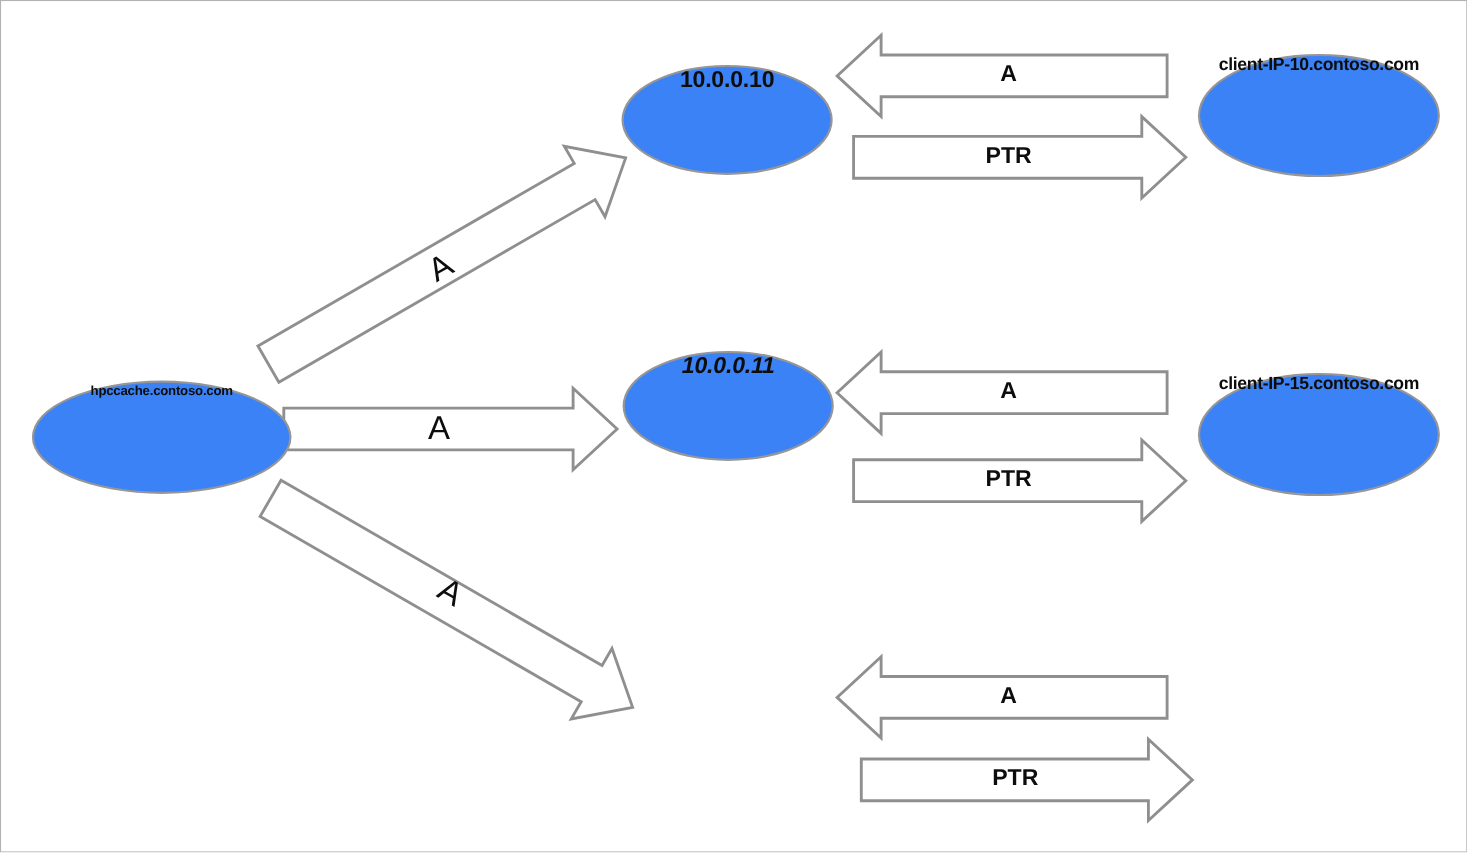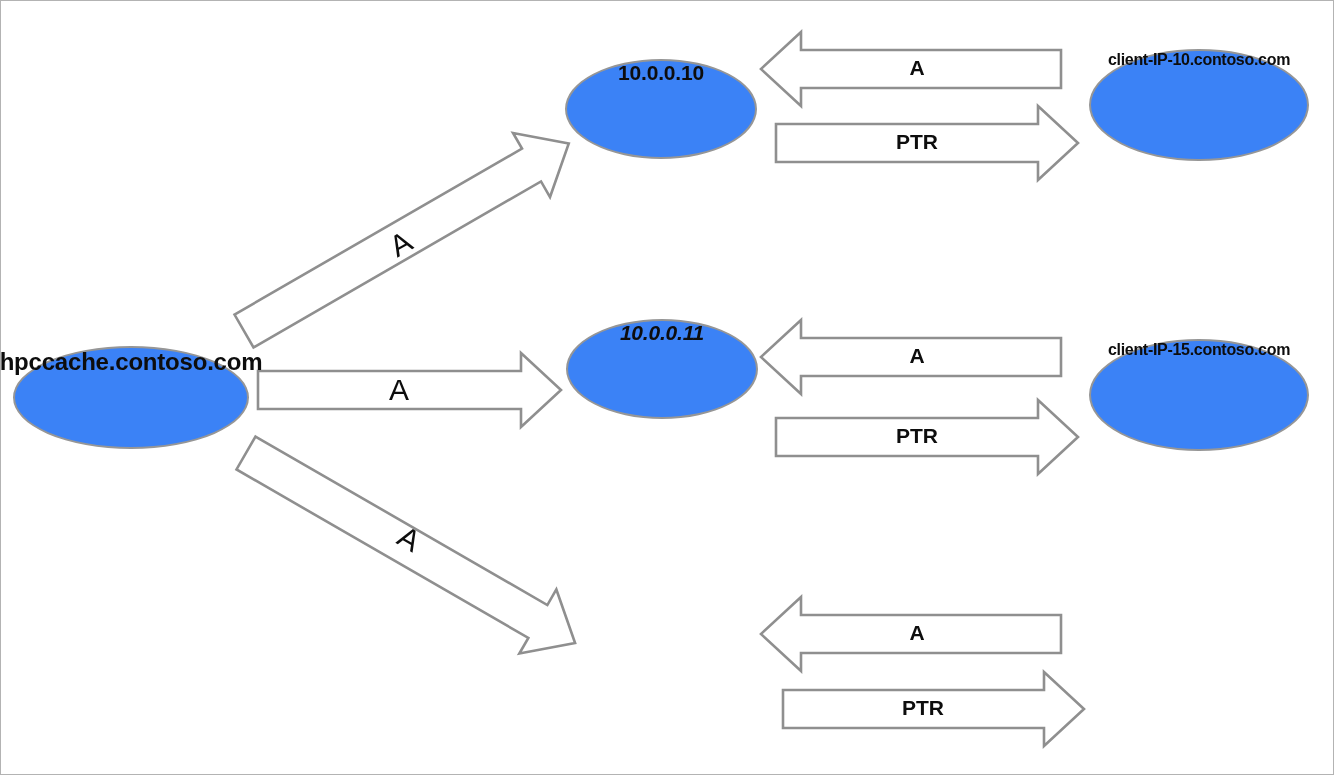--- a/index.html
+++ b/index.html
@@ -30,21 +30,21 @@
     position:absolute;
     border:2px solid var(--ellipse-stroke);
     border-radius:50%;
     background:#3b82f6;
     display:flex;align-items:flex-start;justify-content:center;
     text-align:center;
     color:var(--text);
     font-weight:bold;
     letter-spacing:-0.2px;
   }
-  .node-hub{left:12px;top:345px;width:236px;height:103px;font-size:24px;}
+  .node-hub{left:28px;top:345px;width:236px;height:103px;font-size:12px;}
   .node-ip{width:192px;height:100px;font-size:21px;}
   .node-ip10{left:564px;top:58px;}
   .node-ip11{left:565px;top:318px;font-style:italic;}
   .node-ip12{left:554px;top:620px;}
   .node-client{width:220px;height:112px;font-size:16px;letter-spacing:-0.3px;}
   .node-client10{left:1088px;top:48px;}
   .node-client11{left:1088px;top:338px;}
   .node-client12{left:1094px;top:607px;}
   .arrow-label{
     position:absolute;

